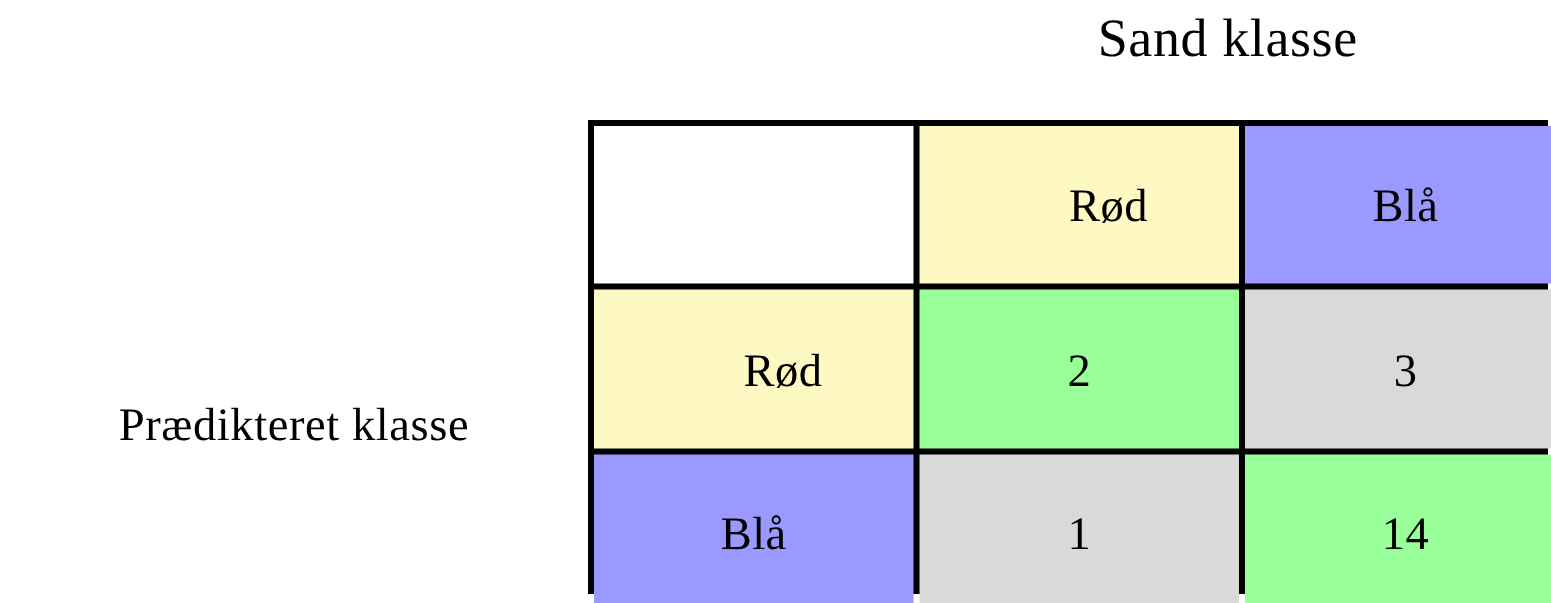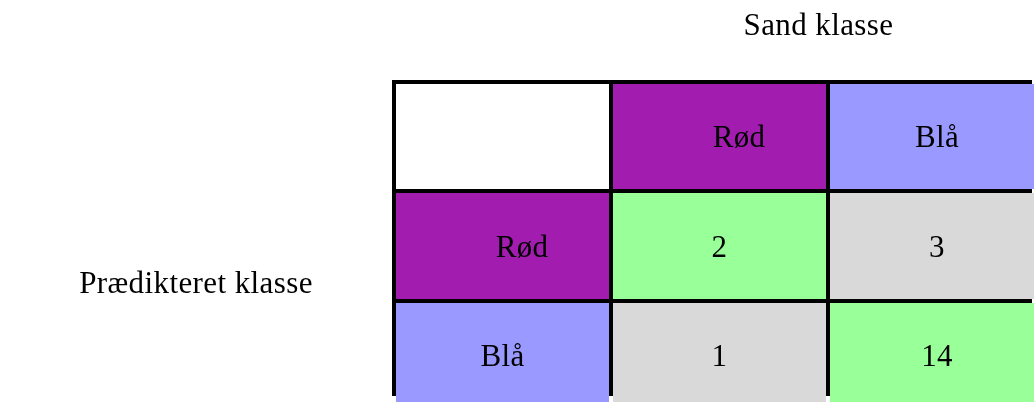--- a/index.html
+++ b/index.html
@@ -16,21 +16,21 @@
     color: #000000;
   }
 
   
   .col-axis-title {
     position: absolute;
     left: 605px;
     top: 6px;
     width: 427px;
     text-align: center;
-    font-size: 31px;
+    font-size: 36px;
     line-height: 38px;
     letter-spacing: 0.4px;
     white-space: nowrap;
   }
 
   
   .row-axis-title {
     position: absolute;
     left: 10px;
     top: 264px;
@@ -62,21 +62,21 @@
     display: flex;
     align-items: center;
     justify-content: center;
     font-size: 31px;
     line-height: 1;
     letter-spacing: 0.3px;
     overflow: hidden;
   }
 
   .bg-white { background: #ffffff; }
-  .bg-red   { background: #a21caf; padding-left: 39px; }
+  .bg-red   { background: #fef9c3; padding-left: 39px; }
   .bg-blue  { background: #9999ff; }
   .bg-green { background: #99ff99; }
   .bg-gray  { background: #d9d9d9; }
 </style>
 </head>
 <body>
 
 <div class="col-axis-title">Sand klasse</div>
 
 <div class="row-axis-title">Prædikteret klasse</div>

